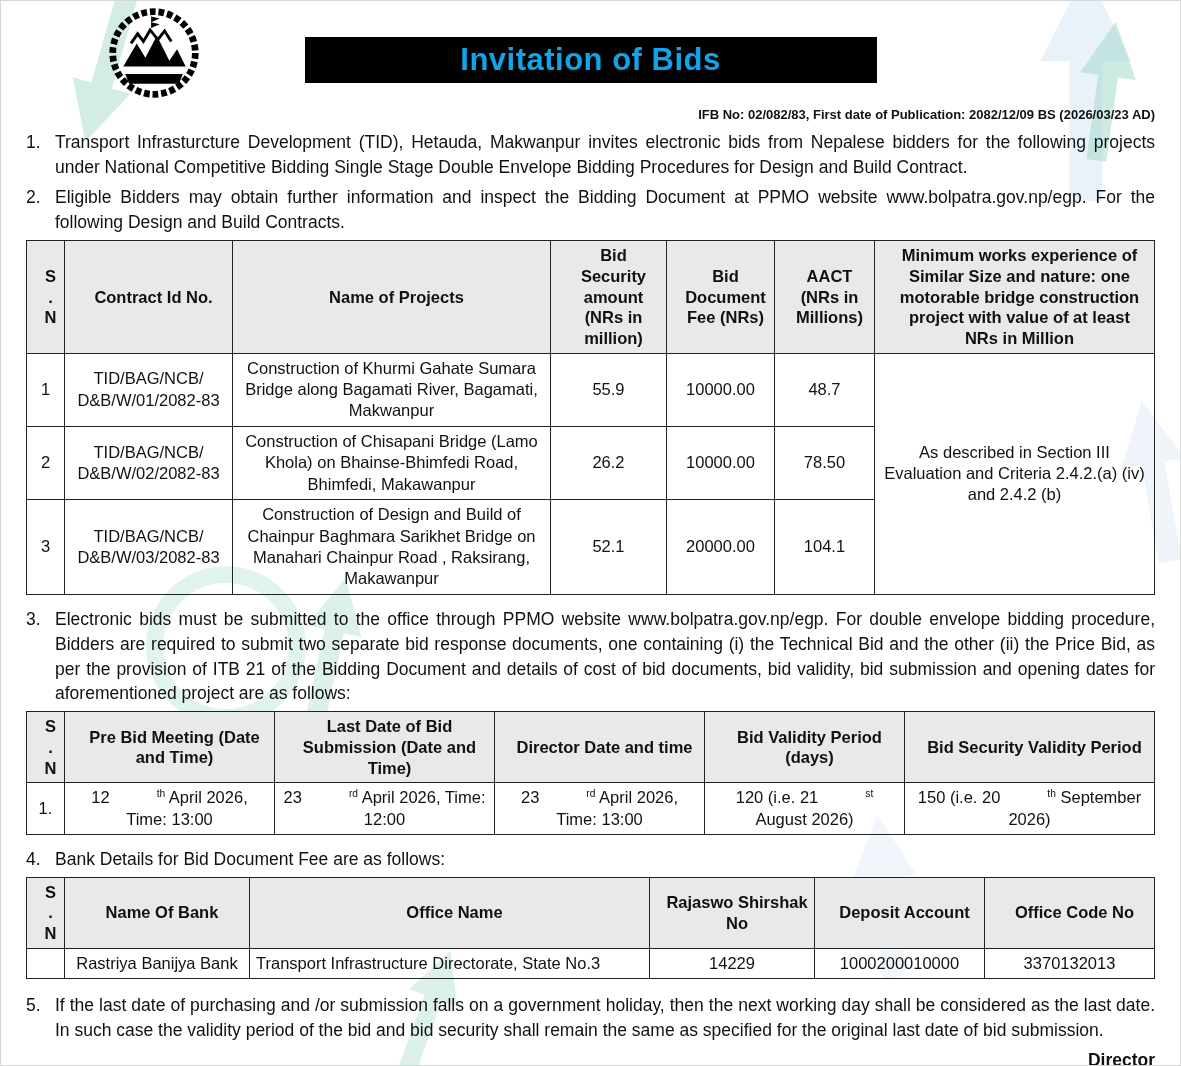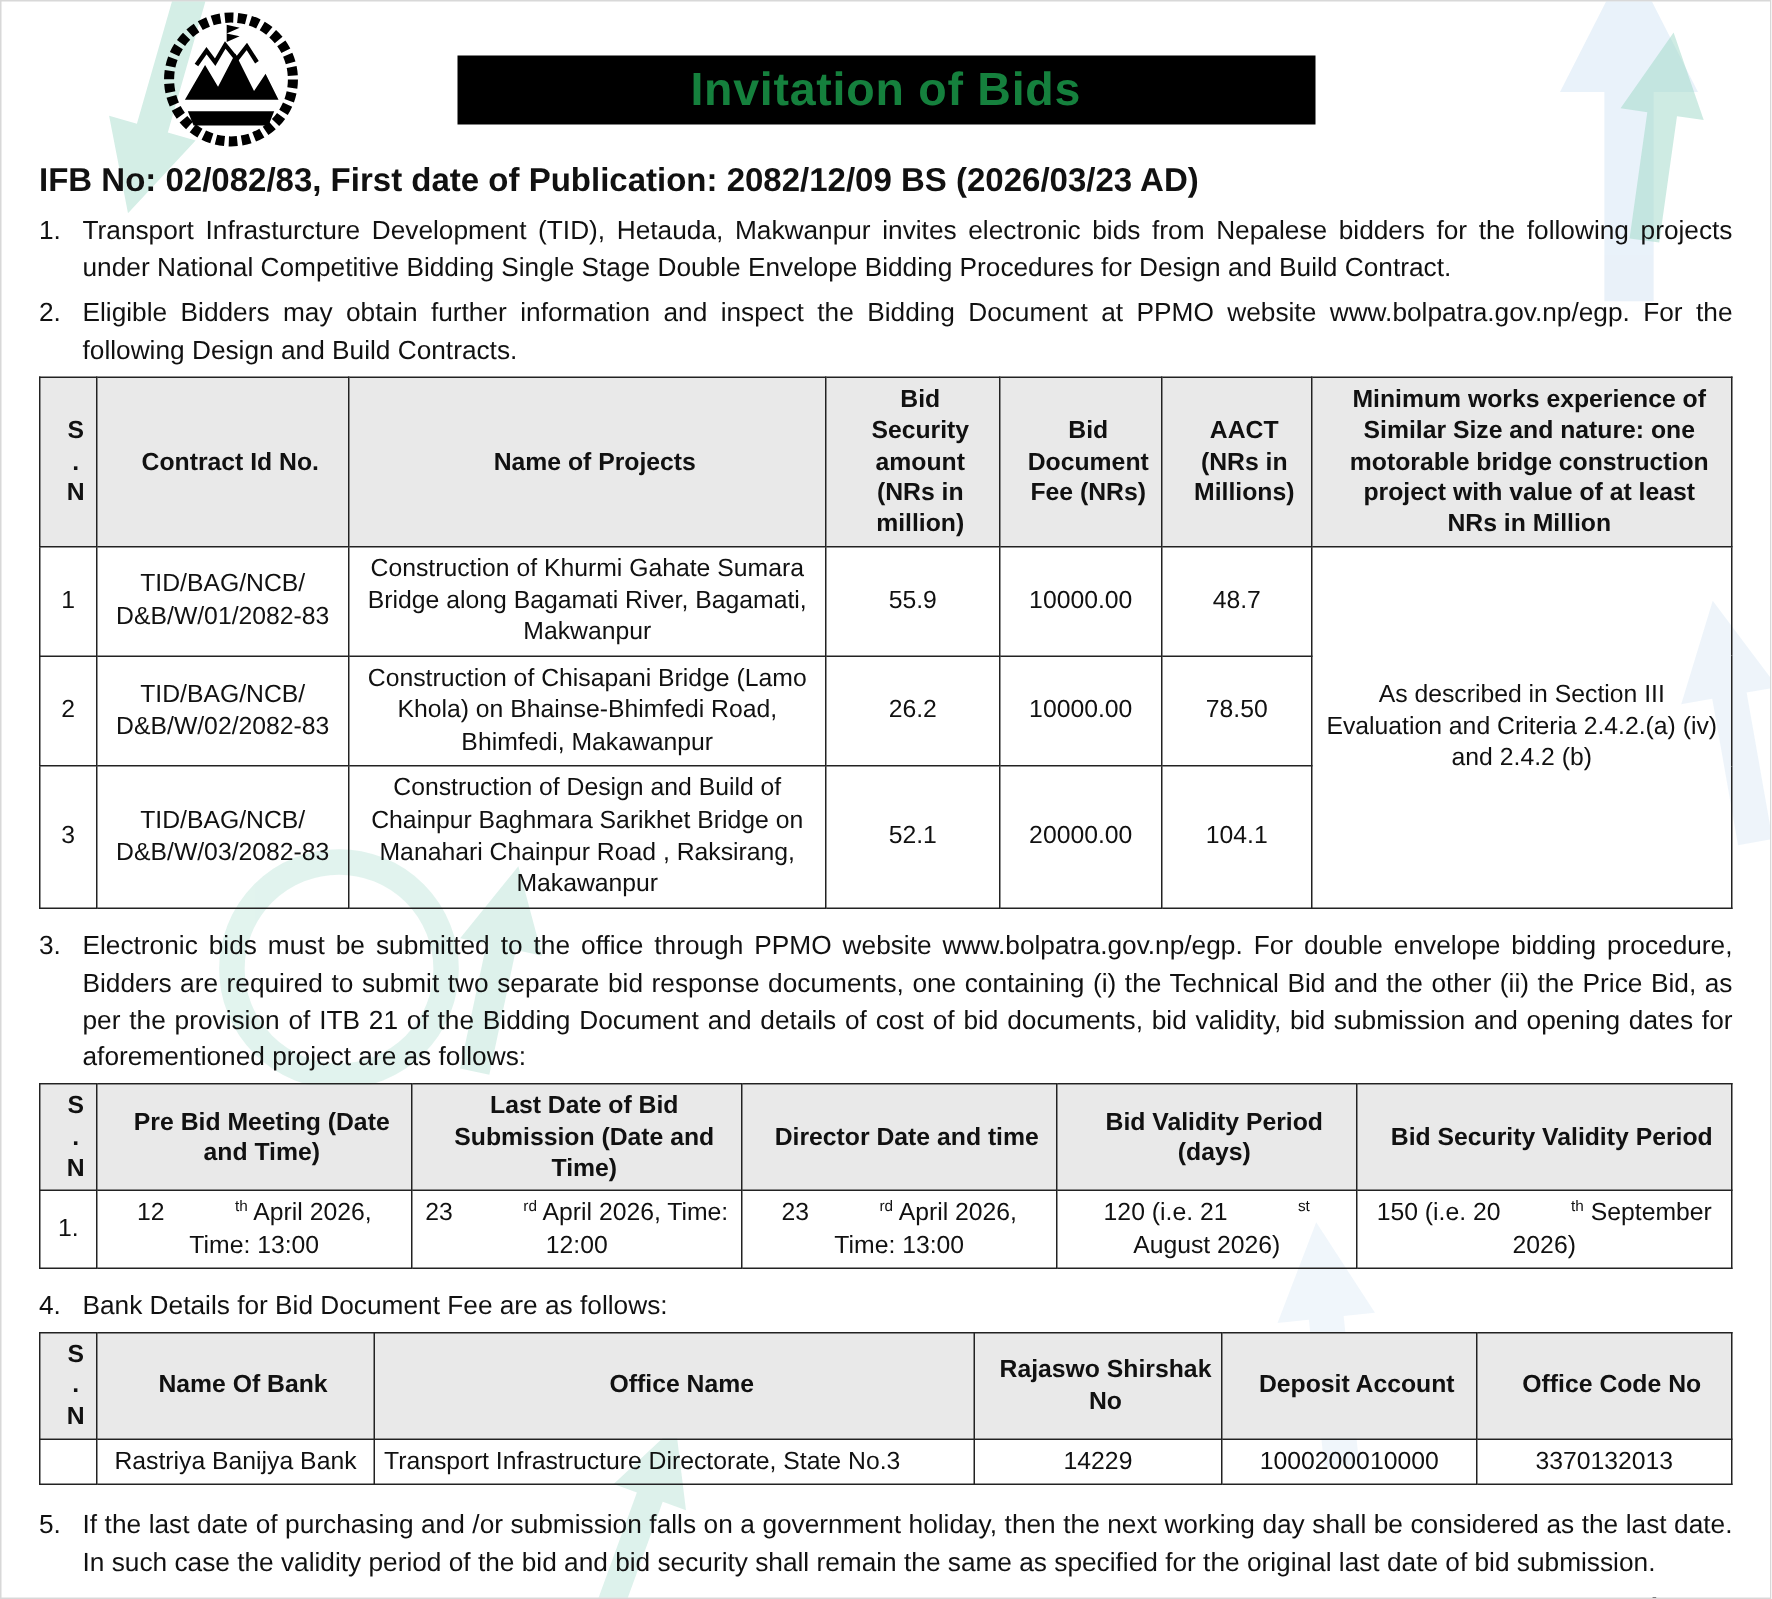--- a/index.html
+++ b/index.html
@@ -18,24 +18,24 @@
 
   
   .header{position:relative;height:102px;}
   .logo{position:absolute;left:80px;top:4px;width:96px;height:96px;}
   .title-banner{
     position:absolute;left:50%;top:36px;transform:translateX(-50%);
     width:572px;height:46px;background:#000;
     display:flex;align-items:center;justify-content:center;
   }
   .title-banner h1{
-    margin:0;color:#15803d;font-size:31px;font-weight:bold;letter-spacing:.5px;
+    margin:0;color:#0ea5e9;font-size:31px;font-weight:bold;letter-spacing:.5px;
   }
 
-  .ifb-line{text-align:left;font-weight:bold;font-size:22px;margin:4px 0 8px 0;}
+  .ifb-line{text-align:right;font-weight:bold;font-size:13px;margin:4px 0 8px 0;}
 
   
   .para{display:flex;gap:7px;font-size:17.5px;line-height:1.42;margin-bottom:5px;}
   .para .num{flex:0 0 22px;text-align:left;}
   .para .ptext{flex:1;text-align:justify;}
 
   
   table{border-collapse:collapse;width:100%;table-layout:fixed;font-size:16.5px;}
   th,td{border:1.6px solid #222;padding:4px 6px;text-align:center;vertical-align:middle;word-wrap:break-word;}
   th{background:#e9e9e9;font-weight:bold;line-height:1.25;padding-left:16px;}

